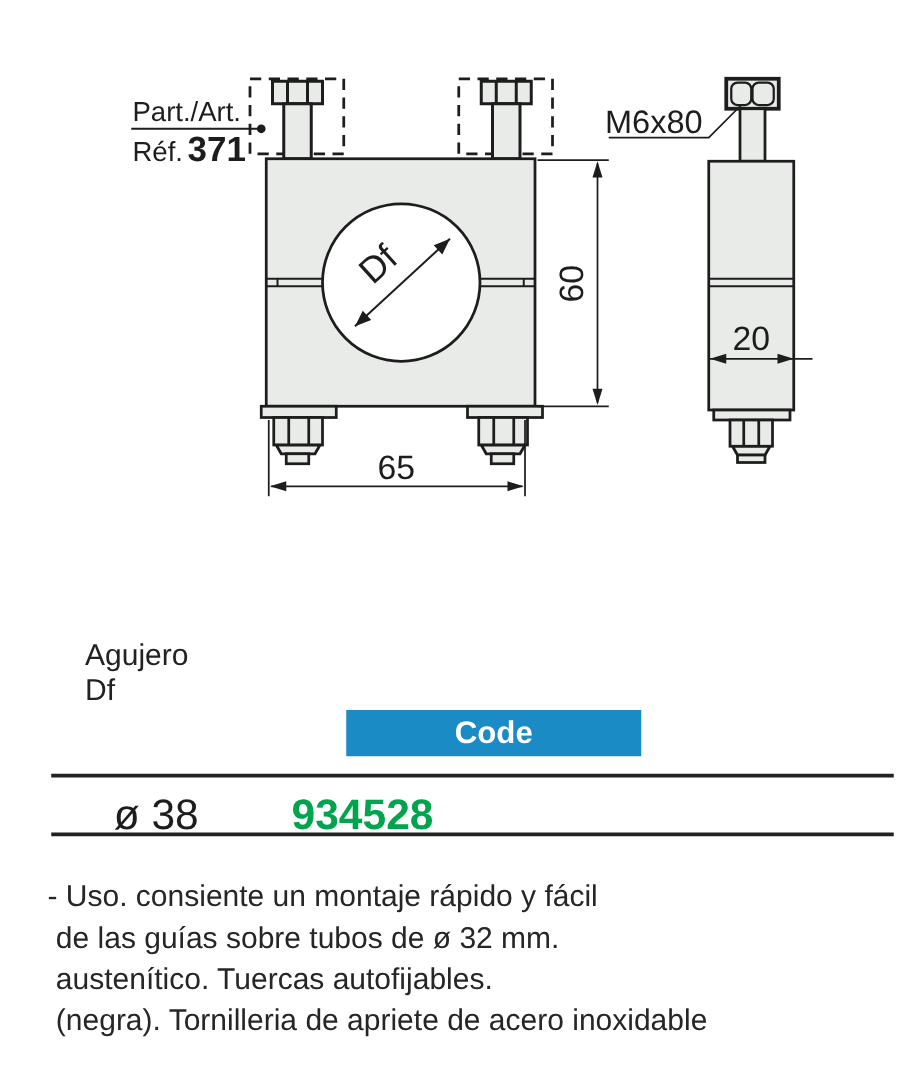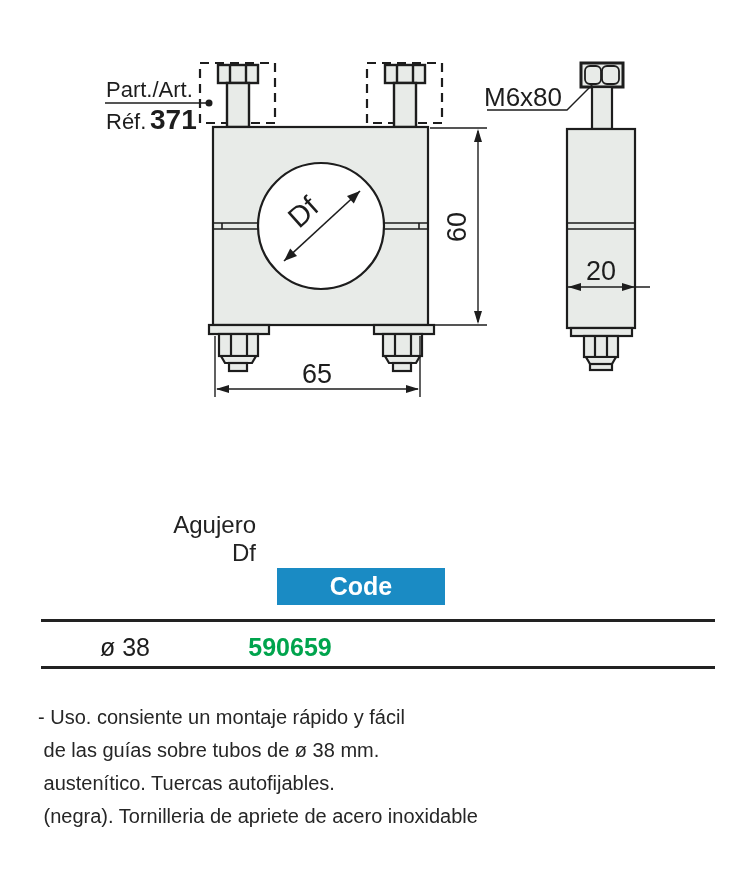--- a/index.html
+++ b/index.html
@@ -9,30 +9,30 @@
 
   
   svg text{font-family:"Liberation Sans",sans-serif;fill:#1d1d1d;}
   .t-label{font-size:22px;}
   .t-ref-num{font-size:28px;font-weight:bold;}
   .t-dim{font-size:27px;}
   .t-df{font-size:29px;}
   .t-spec{font-size:26px;}
 
   
-  .hdr-col{width:200px;left:56px;text-align:right;font-size:24px;color:#222;}
-  .code-box{left:277px;top:568px;width:168px;height:37px;background:#1a8bc4;
+  .hdr-col{width:200px;left:68px;text-align:left;font-size:24px;color:#222;}
+  .code-box{left:277px;top:568px;width:236px;height:37px;background:#1a8bc4;
             display:flex;align-items:center;justify-content:center;}
   .code-box span{color:#ffffff;font-weight:bold;font-size:25px;}
   .rule{left:41px;width:674px;height:3px;background:#222;}
-  .cell{width:160px;text-align:center;font-size:25px;color:#1d1d1d;}
+  .cell{width:160px;text-align:center;font-size:34px;color:#1d1d1d;}
   .cell-code{color:#00a44d;font-weight:bold;}
 
   
-  .notes{left:38px;top:701px;font-size:20px;line-height:33px;color:#262626;}
+  .notes{left:38px;top:701px;font-size:24px;line-height:33px;color:#262626;}
   .notes div{white-space:pre;}
 </style>
 </head>
 <body>
 
 <div class="page">
 
   <svg class="abs" style="left:0;top:0;" width="737" height="435" viewBox="0 0 737 435">
 
     <g fill="#e8ebe8" stroke="#1d1d1d" stroke-width="2.2">
@@ -159,24 +159,24 @@
   <div class="abs hdr-col" style="top:511px;">Agujero</div>
   <div class="abs hdr-col" style="top:539px;">Df</div>
 
   <div class="abs code-box">
     <span>Code</span>
   </div>
 
   <div class="abs rule" style="top:619px;"></div>
 
   <div class="abs cell" style="left:45px;top:633px;">ø 38</div>
-  <div class="abs cell cell-code" style="left:210px;top:633px;">590659</div>
+  <div class="abs cell cell-code" style="left:210px;top:633px;">934528</div>
 
   <div class="abs rule" style="top:666px;"></div>
 
   <div class="abs notes">
     <div>- Uso. consiente un montaje rápido y fácil</div>
-    <div> de las guías sobre tubos de ø 38 mm.</div>
+    <div> de las guías sobre tubos de ø 32 mm.</div>
     <div> austenítico. Tuercas autofijables.</div>
     <div> (negra). Tornilleria de apriete de acero inoxidable</div>
   </div>
 
 </div>
 
 </body></html>

